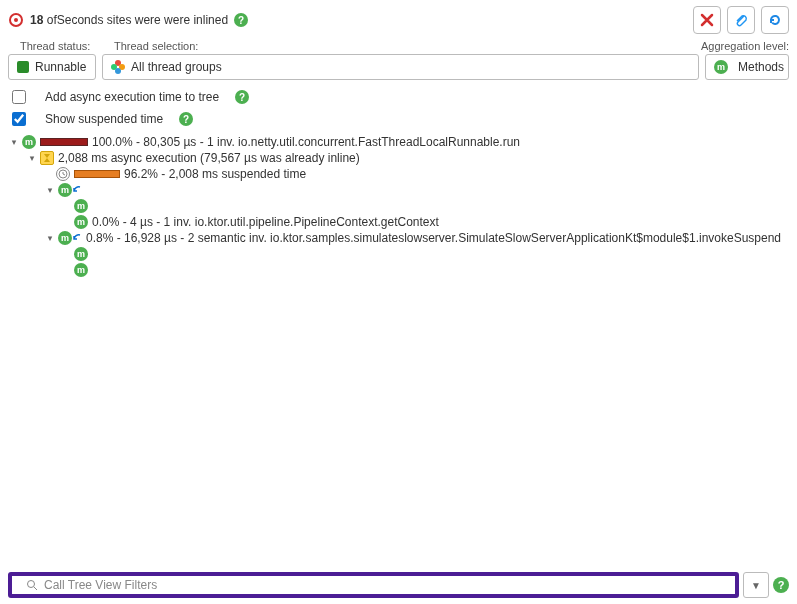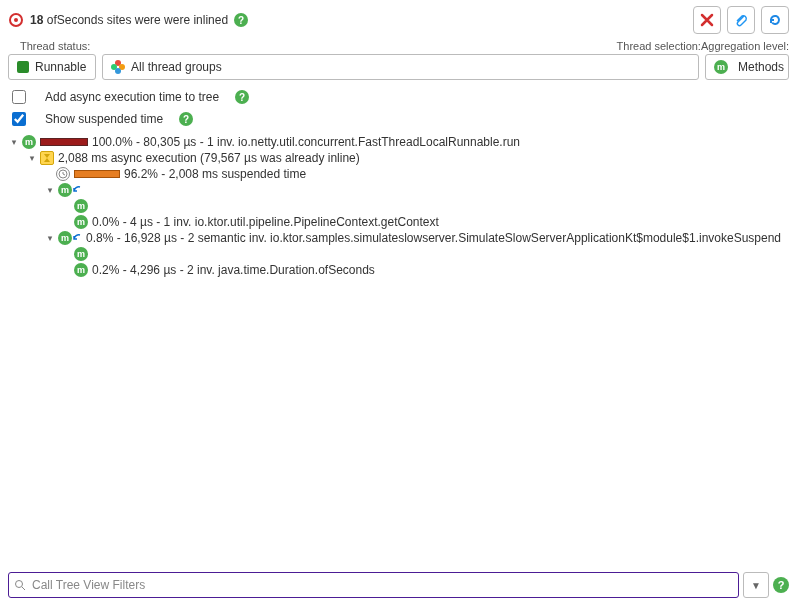--- a/index.html
+++ b/index.html
@@ -33,21 +33,21 @@
   }
   .icon-btn svg { width: 16px; height: 16px; }
   .labels-row {
     display: flex;
     padding: 4px 8px 2px 8px;
     font-size: 11px;
     color: #555;
     margin-left: 12px;
   }
   .labels-row .l1 { width: 94px; }
-  .labels-row .l2 { flex: 1; text-align: right; }
+  .labels-row .l2 { flex: 1; }
   .labels-row .l3 { text-align: left; }
   .controls-row {
     display: flex;
     padding: 0 8px 6px 8px;
     gap: 6px;
   }
   .statusbox, .selectbox, .aggbox {
     border: 1px solid #bbb;
     border-radius: 3px;
     background: #fff;
@@ -153,26 +153,26 @@
   .txt { white-space: nowrap; }
   .bottom {
     display: flex;
     gap: 4px;
     padding: 6px 8px;
     align-items: center;
     border-top: 0px solid #eee;
   }
   .filter-input {
     flex: 1;
-    border: 1px solid #4c1d95;
+    border: 4px solid #4c1d95;
     border-radius: 3px;
     height: 26px;
     display: flex;
     align-items: center;
-    padding: 0 5px;
+    padding: 0 14px;
     gap: 6px;
     color: #888;
   }
   .dropdown-btn {
     width: 26px; height: 26px;
     border: 1px solid #bbb;
     border-radius: 3px;
     background: #fff;
     display: flex; align-items: center; justify-content: center;
     cursor: pointer;
@@ -309,21 +309,20 @@
     <svg class="arrow-overlay" viewBox="0 0 10 10">
         <path d="M8 2 A5 5 0 0 0 2 6 M2 3 V6 H5" fill="none" stroke="#0a6ed1" stroke-width="1.5"></path>
       </svg>
     <span class="txt">0.8% - 16,928 µs - 2 semantic inv. io.ktor.samples.simulateslowserver.SimulateSlowServerApplicationKt$module$1.invokeSuspend</span>
   </div>
   <div class="node" style="padding-left:70px">
     <span class="m-icon">m</span>
   </div>
   <div class="node" style="padding-left:70px">
     <span class="m-icon">m</span>
-    <span class="txt">0.2% - 4,296 µs - 2 inv. java.time.Duration.ofSeconds</span>
   </div>
 </div>
 
 <div class="bottom">
   <div class="filter-input">
     <svg width="12" height="12" viewBox="0 0 12 12">
         <circle cx="5" cy="5" r="3.5" fill="none" stroke="#888"></circle>
         <line x1="8" y1="8" x2="11" y2="11" stroke="#888"></line>
       </svg>
     <span>Call Tree View Filters</span>

